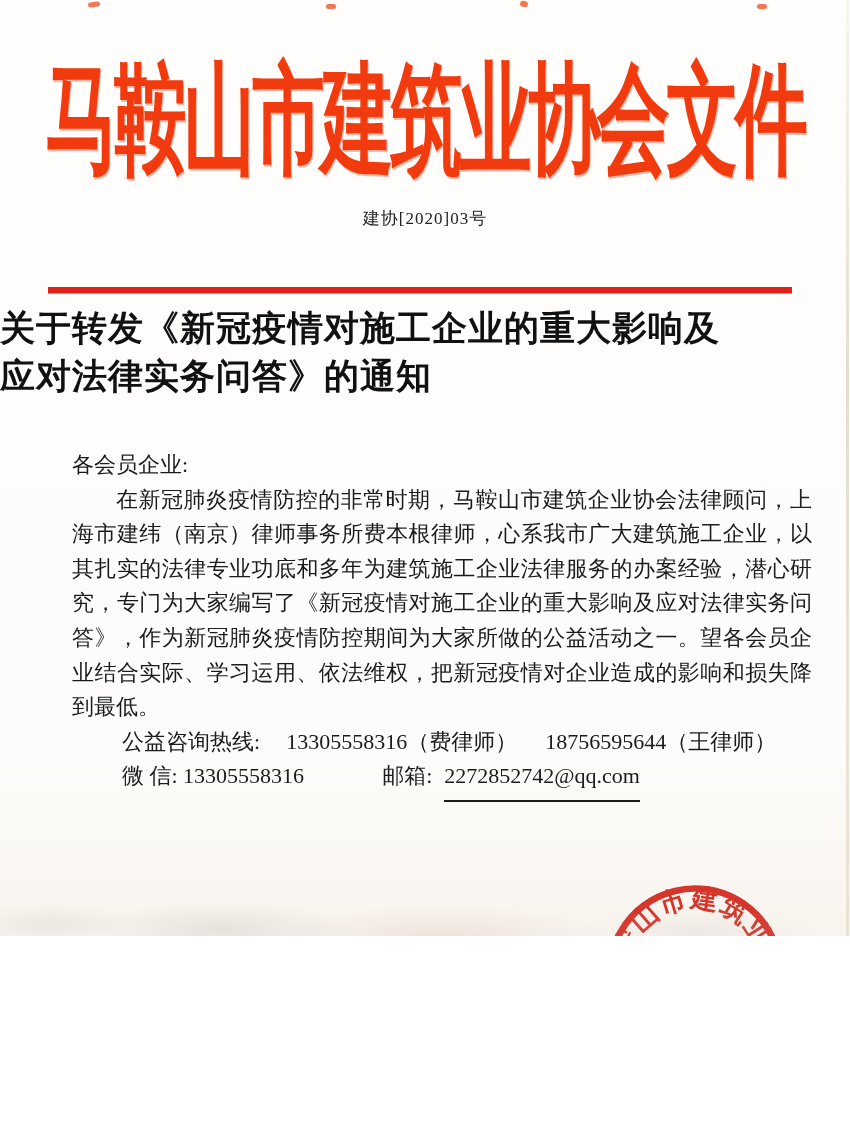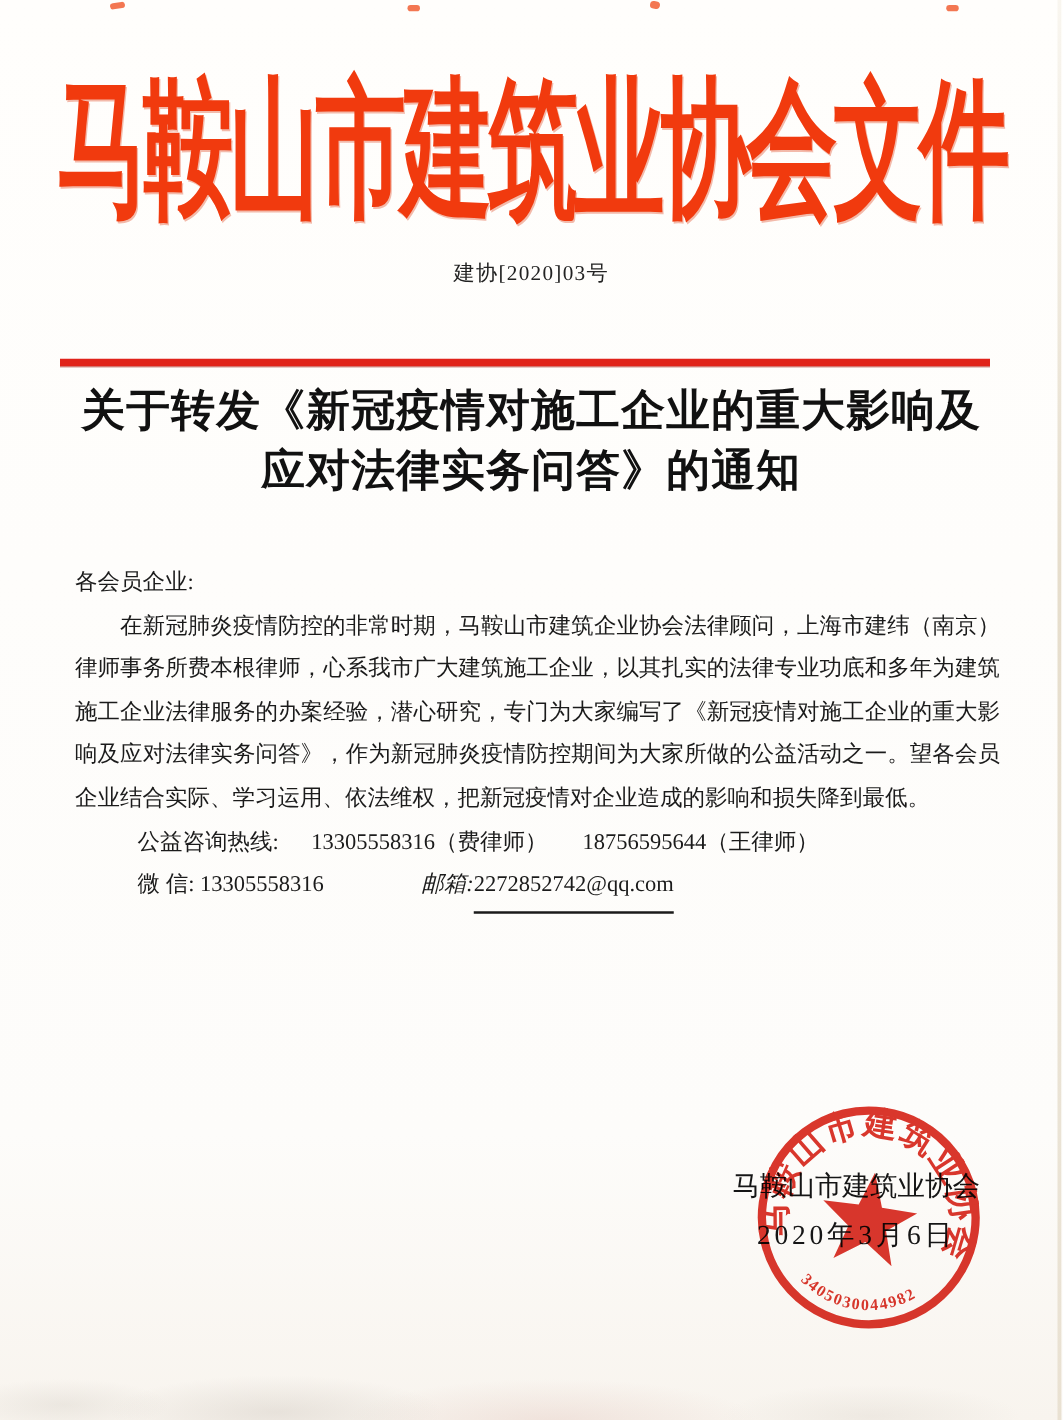--- a/index.html
+++ b/index.html
@@ -1,19 +1,19 @@
 <!DOCTYPE html>
 <html><head>
 <meta charset="utf-8">
 <style>
   * { margin:0; padding:0; box-sizing:border-box; }
   html,body { background:#ffffff; }
   body { width:850px; height:1136px; }
   .page {
-    position:relative; width:850px; height:1136px; overflow:hidden;
+    position:relative; width:850px; height:936px; overflow:hidden;
     background:linear-gradient(180deg,#fffefc 0%,#fdfcfa 80%,#f8f4ee 100%);
     font-family:"Liberation Serif","DejaVu Serif",serif;
     color:#1b1b1b;
   }
   
   .speck { position:absolute; background:#ef4a1a; opacity:.75; border-radius:3px; }
   .speck.s1 { left:88px;  top:2px; width:12px; height:5px; transform:rotate(-8deg); }
   .speck.s2 { left:326px; top:4px; width:10px; height:5px; }
   .speck.s3 { left:520px; top:1px; width:8px;  height:6px; transform:rotate(10deg); }
   .speck.s4 { left:757px; top:4px; width:10px; height:5px; }
@@ -29,34 +29,34 @@
   .doc-number {
     position:absolute; top:207px; left:0; width:100%;
     text-align:center; font-size:17px; letter-spacing:1px; color:#222;
   }
   .red-rule {
     position:absolute; top:287px; left:48px; width:744px; height:6px;
     background:#e0231a; box-shadow:0 1px 0 rgba(150,20,10,.45);
   }
   .doc-title {
     position:absolute; top:305px; left:0; width:100%;
-    text-align:center; font-size:35px; font-weight:bold;
+    text-align:left; font-size:35px; font-weight:bold;
     line-height:48px; color:#111; letter-spacing:1px;
   }
   .body-text {
-    position:absolute; top:448px; left:60px; width:740px;
-    font-size:18px; line-height:34.6px; text-align:justify;
+    position:absolute; top:448px; left:72px; width:740px;
+    font-size:22px; line-height:34.6px; text-align:justify;
   }
   .body-text p.para { text-indent:2em; }
   .contact-line { padding-left:50px; white-space:nowrap; }
   .contact-line .lbl { display:inline-block; }
   .hotline-lbl { margin-right:26px; }
   .phone1 { margin-right:28px; }
   .wechat-lbl { margin-right:16px; }
-  .email-lbl { margin-left:62px; margin-right:0;font-style:italic; }
+  .email-lbl { margin-left:62px; margin-right:12px; }
   .email-val { border-bottom:2px solid #1b1b1b; padding-bottom:12px; }
 
   .signature {
     position:absolute; top:929px; right:62px; width:206px;
     text-align:center; font-size:22px; line-height:39px; color:#151515;
   }
   .signature .sig-date { letter-spacing:3px; }
 
   .stamp {
     position:absolute; left:600px; top:879px; width:190px; height:190px;

